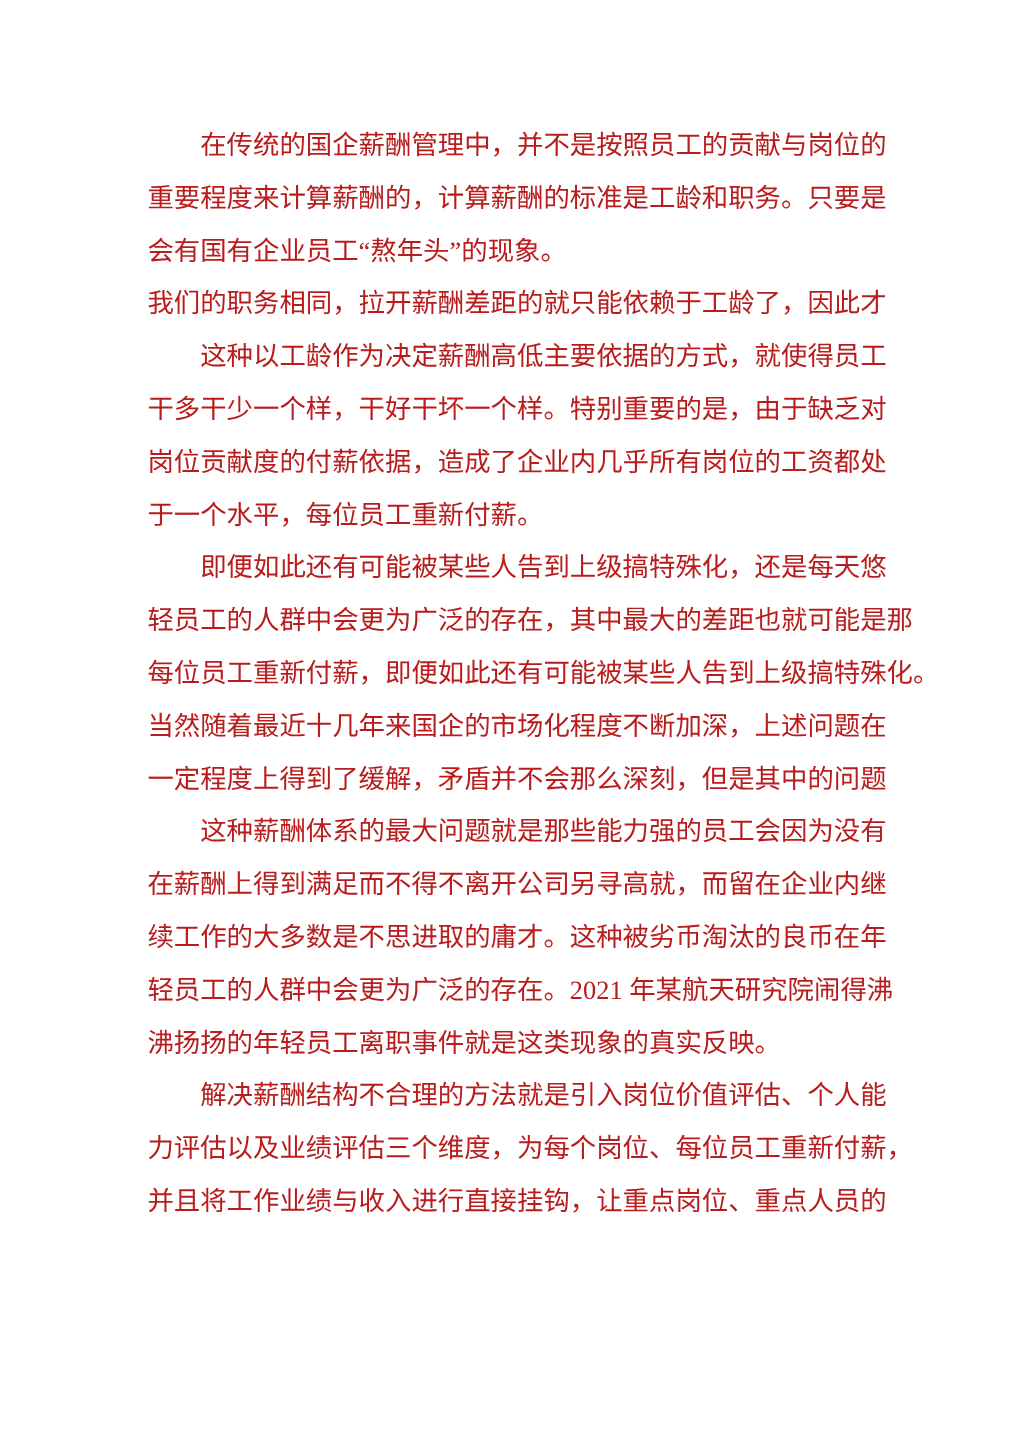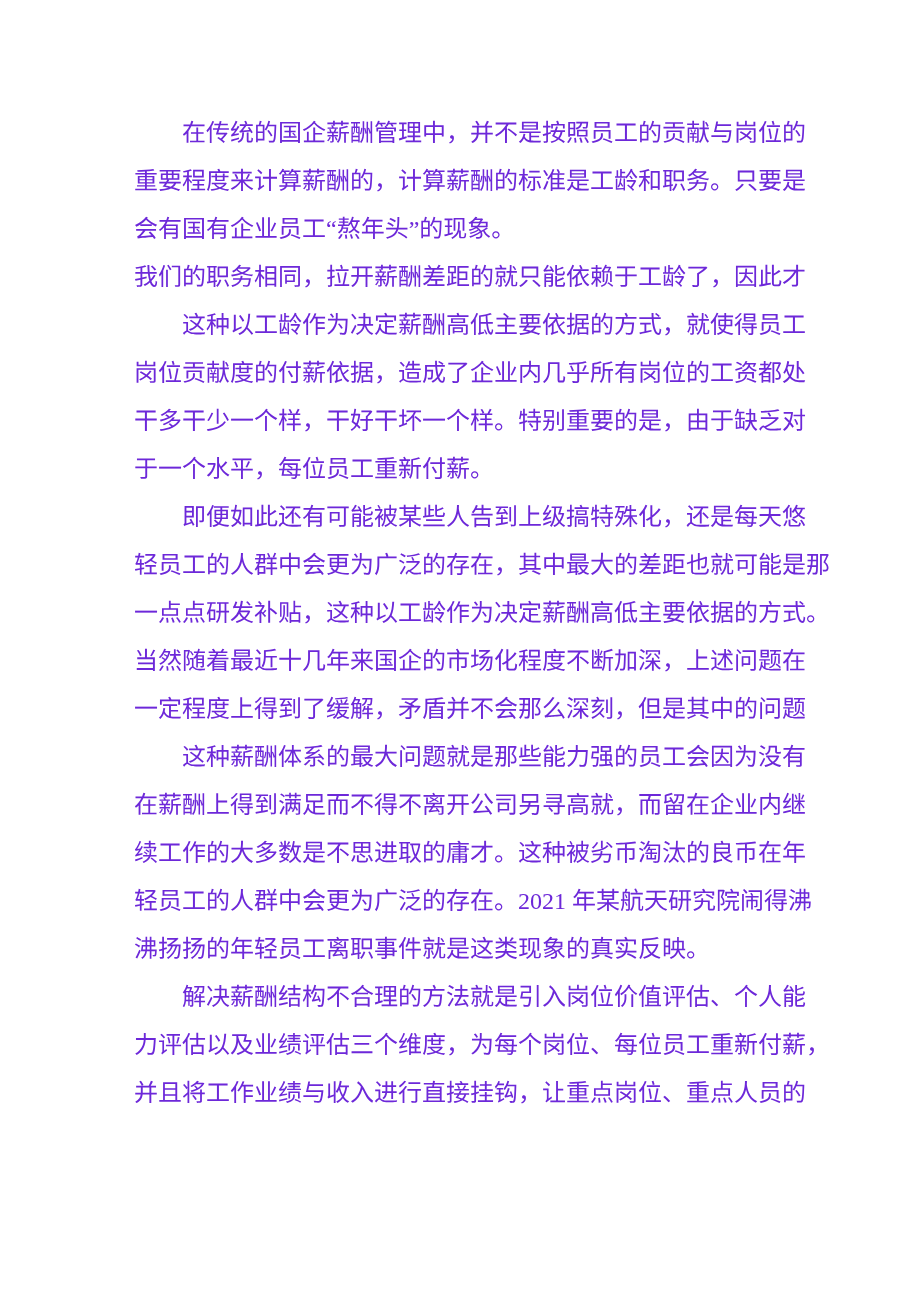--- a/index.html
+++ b/index.html
@@ -13,21 +13,21 @@
     height: 1301px;
     background: #ffffff;
     overflow: hidden;
     font-family: "Liberation Serif", "DejaVu Serif", serif;
   }
   .text-content {
     position: absolute;
     left: 134px;
     top: 109px;
     width: 672px;
-    color: #6d28d9;
+    color: #b91c1c;
     font-size: 24px;
     line-height: 48px;
   }
   .paragraph {
     margin: 0;
     padding: 0;
   }
   .line {
     white-space: nowrap;
     text-align: justify;
@@ -45,29 +45,29 @@
 
     <div class="paragraph">
       <div class="line first">在传统的国企薪酬管理中，并不是按照员工的贡献与岗位的</div>
       <div class="line">重要程度来计算薪酬的，计算薪酬的标准是工龄和职务。只要是</div>
       <div class="line">会有国有企业员工“熬年头”的现象。</div>
       <div class="line">我们的职务相同，拉开薪酬差距的就只能依赖于工龄了，因此才</div>
     </div>
 
     <div class="paragraph">
       <div class="line first">这种以工龄作为决定薪酬高低主要依据的方式，就使得员工</div>
+      <div class="line">干多干少一个样，干好干坏一个样。特别重要的是，由于缺乏对</div>
       <div class="line">岗位贡献度的付薪依据，造成了企业内几乎所有岗位的工资都处</div>
-      <div class="line">干多干少一个样，干好干坏一个样。特别重要的是，由于缺乏对</div>
       <div class="line">于一个水平，每位员工重新付薪。</div>
     </div>
 
     <div class="paragraph">
       <div class="line first">即便如此还有可能被某些人告到上级搞特殊化，还是每天悠</div>
       <div class="line">轻员工的人群中会更为广泛的存在，其中最大的差距也就可能是那</div>
-      <div class="line">一点点研发补贴，这种以工龄作为决定薪酬高低主要依据的方式。</div>
+      <div class="line">每位员工重新付薪，即便如此还有可能被某些人告到上级搞特殊化。</div>
       <div class="line">当然随着最近十几年来国企的市场化程度不断加深，上述问题在</div>
       <div class="line">一定程度上得到了缓解，矛盾并不会那么深刻，但是其中的问题</div>
     </div>
 
     <div class="paragraph">
       <div class="line first">这种薪酬体系的最大问题就是那些能力强的员工会因为没有</div>
       <div class="line">在薪酬上得到满足而不得不离开公司另寻高就，而留在企业内继</div>
       <div class="line">续工作的大多数是不思进取的庸才。这种被劣币淘汰的良币在年</div>
       <div class="line">轻员工的人群中会更为广泛的存在。2021 年某航天研究院闹得沸</div>
       <div class="line">沸扬扬的年轻员工离职事件就是这类现象的真实反映。</div>

